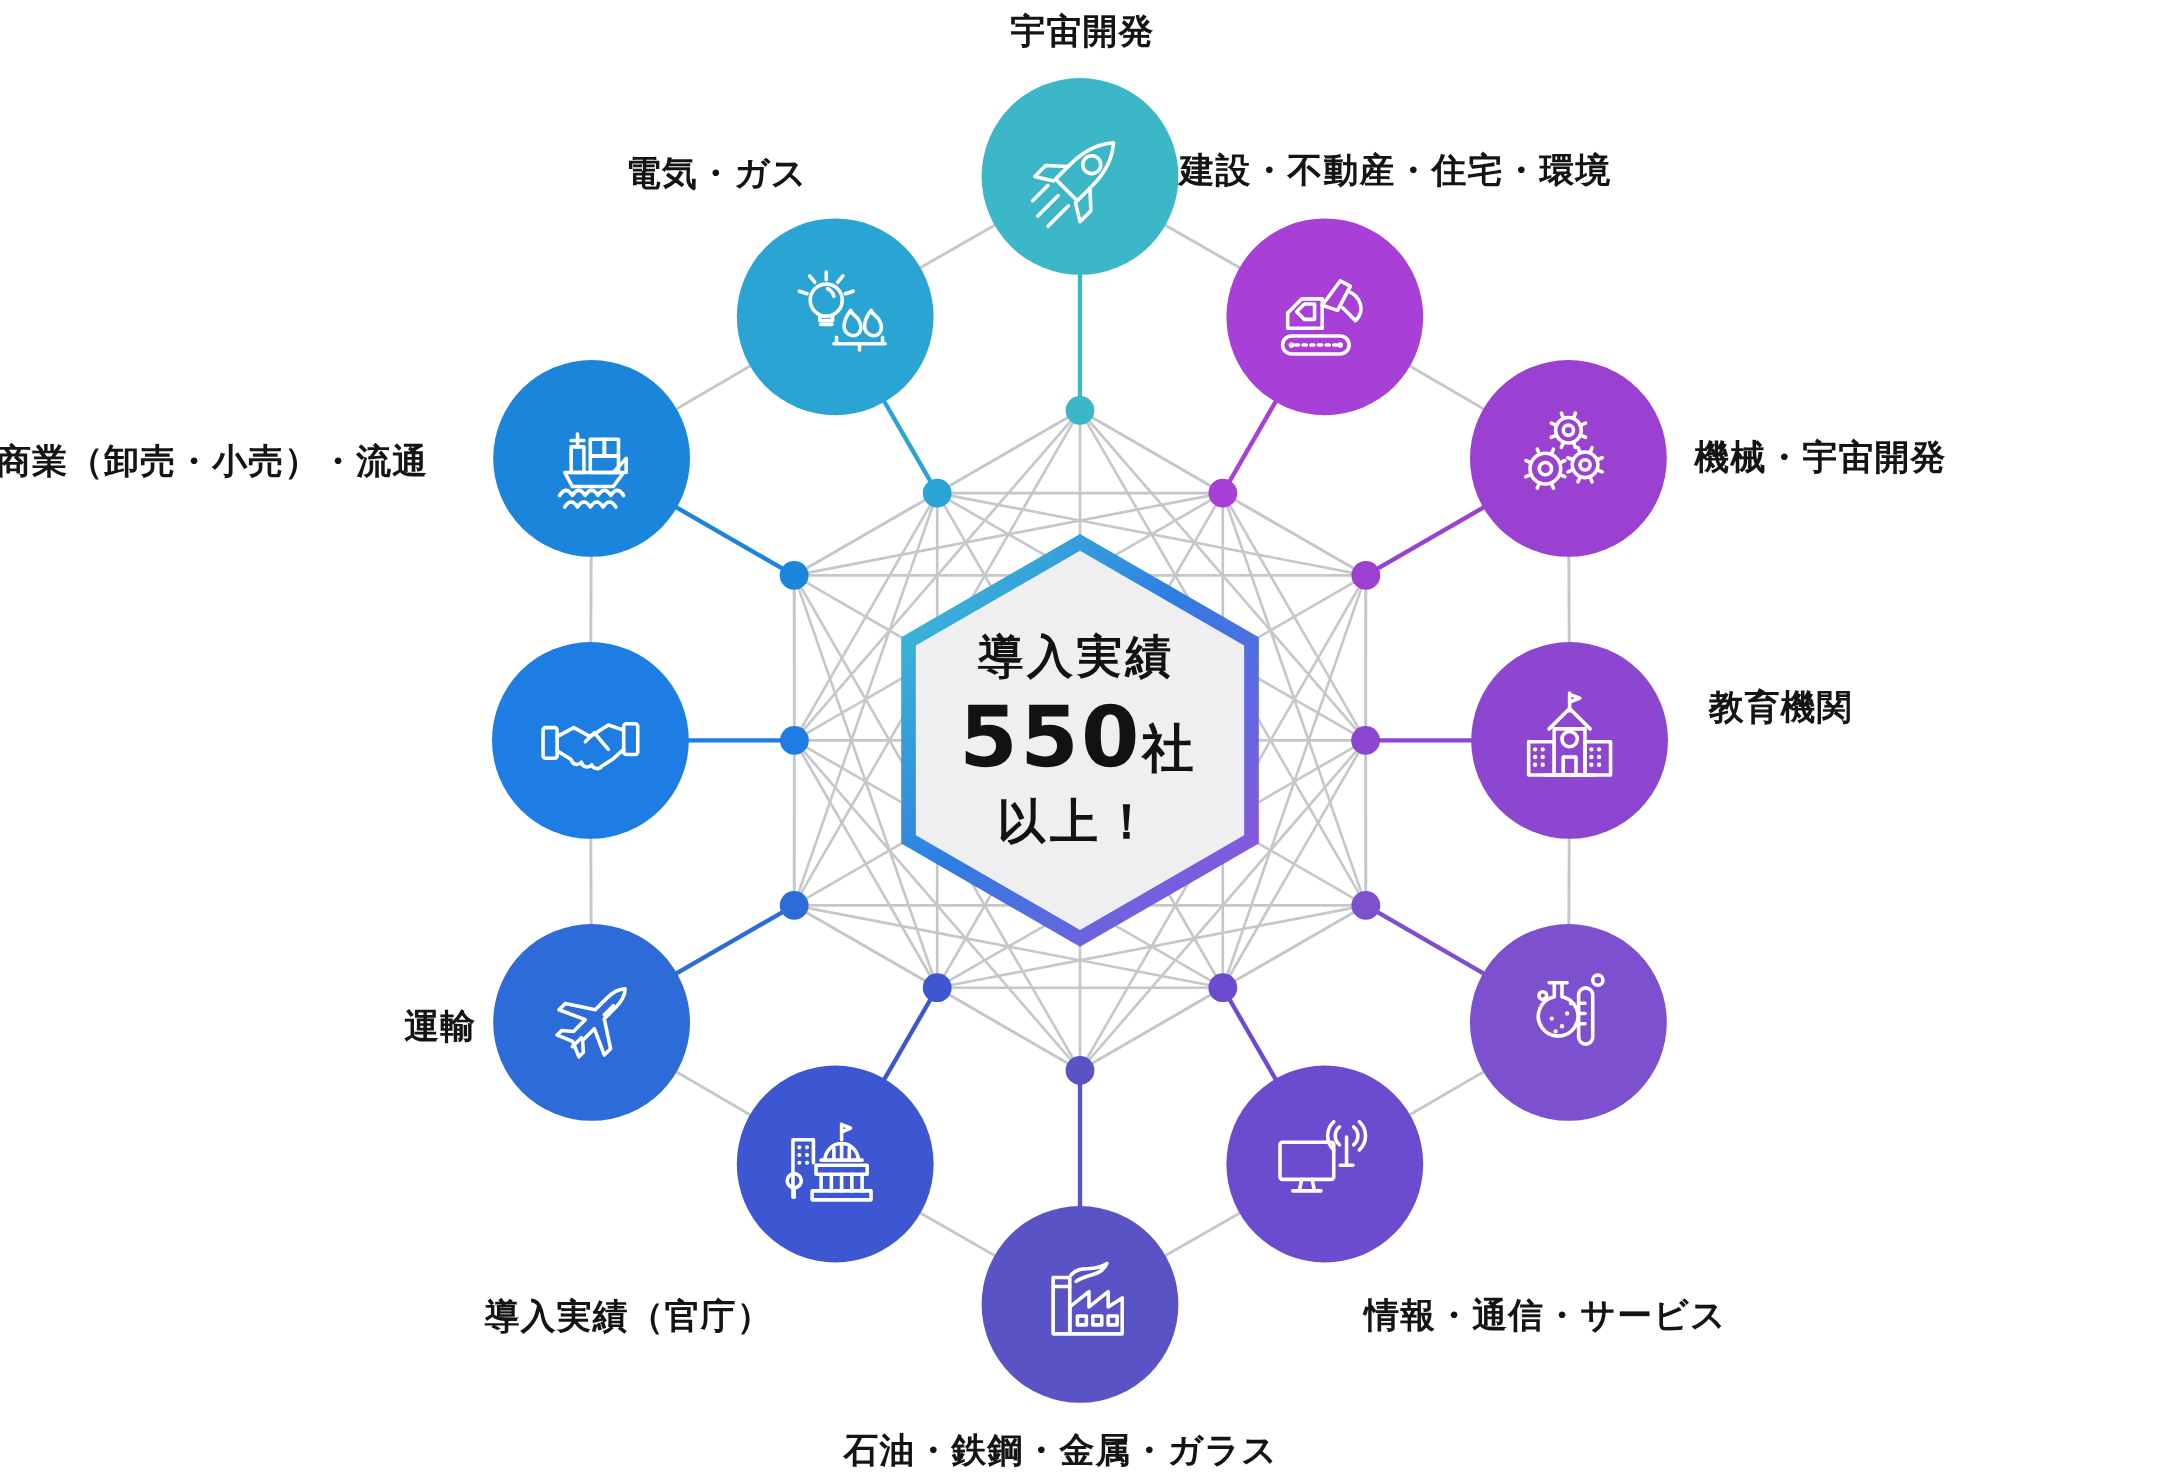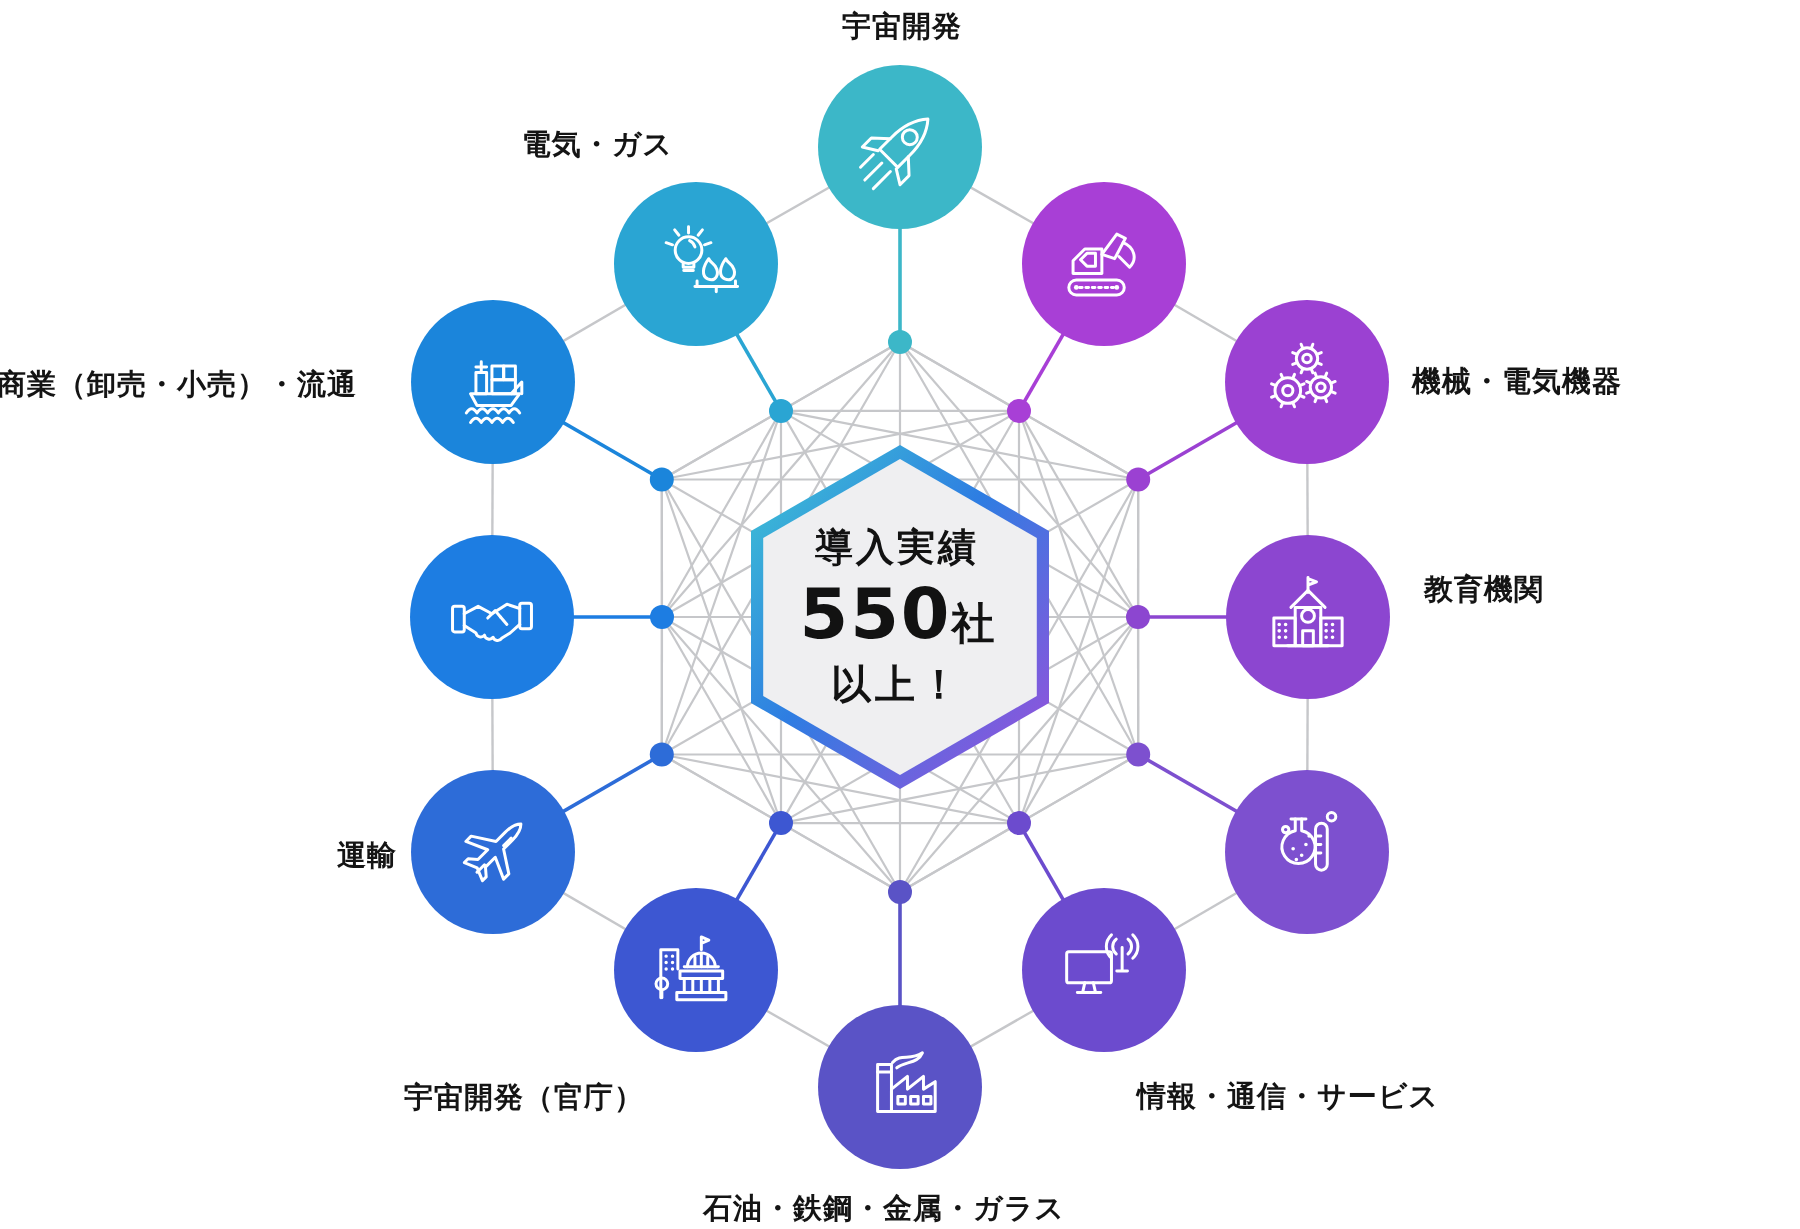--- a/index.html
+++ b/index.html
@@ -165,20 +165,21 @@
             <path d="M16 54 V42 L27 31 H43 V54 Z"></path>
             <path d="M23 41 L29 35 H37 V47 H29 Z"></path>
             <path d="M43 36 L57 17 L65 21 L55 40 Z"></path>
             <path d="M63 25 C73 29 77 40 69 48 L59 38"></path>
           </g>
           <circle cx="19" cy="67" r="2.2" fill="#fff" stroke="none"></circle>
           <circle cx="57" cy="67" r="2.2" fill="#fff" stroke="none"></circle>
         </svg>
       </span>
     </div>
+    <div class="nlabel" style="left: 1163px; top: 142.662px; transform: translate(-50%, -50%);">建設・不動産・住宅・環境</div>
     <div class="node" style="left: 1225.03px; top: 300px; background: rgb(155, 65, 210);">
       <span>
         <svg width="96" height="96" viewBox="0 0 90 90">
           <g fill="none" stroke="#fff" stroke-width="2.8" stroke-linecap="round" stroke-linejoin="round">
             <circle cx="45" cy="23" r="10"></circle>
             <circle cx="45" cy="23" r="4.0"></circle>
             <line x1="54.2" y1="26.8" x2="58.4" y2="28.5"></line>
             <line x1="48.8" y1="32.2" x2="50.5" y2="36.4"></line>
             <line x1="41.2" y1="32.2" x2="39.5" y2="36.4"></line>
             <line x1="35.8" y1="26.8" x2="31.6" y2="28.5"></line>
@@ -207,21 +208,21 @@
             <line x1="54.2" y1="59.2" x2="52.5" y2="63.4"></line>
             <line x1="48.8" y1="53.8" x2="44.6" y2="55.5"></line>
             <line x1="48.8" y1="46.2" x2="44.6" y2="44.5"></line>
             <line x1="54.2" y1="40.8" x2="52.5" y2="36.6"></line>
             <line x1="61.8" y1="40.8" x2="63.5" y2="36.6"></line>
             <line x1="67.2" y1="46.2" x2="71.4" y2="44.5"></line>
           </g>
         </svg>
       </span>
     </div>
-    <div class="nlabel" style="left: 1412.03px; top: 382px; transform: translate(0px, -50%);">機械・電気機器</div>
+    <div class="nlabel" style="left: 1412.03px; top: 382px; transform: translate(0px, -50%);">機械・宇宙開発</div>
     <div class="node" style="left: 1226px; top: 535px; background: rgb(140, 70, 208);">
       <span>
         <svg width="96" height="96" viewBox="0 0 90 90">
           <g fill="none" stroke="#fff" stroke-width="2.8" stroke-linecap="round" stroke-linejoin="round">
             <path d="M45 8 V22 M45 9 L53 12 L45 15"></path>
             <path d="M29 36 L45 20 L61 36"></path>
             <rect x="33" y="36" width="24" height="36"></rect>
             <circle cx="45" cy="44" r="6"></circle>
             <rect x="13" y="46" width="20" height="26"></rect>
             <rect x="57" y="46" width="20" height="26"></rect>
@@ -295,21 +296,21 @@
             <path d="M12 71 V26 H28 V44"></path>
             <circle cx="13" cy="58" r="5.5"></circle>
             <path d="M13 64 V71"></path>
           </g>
           <g stroke="#fff" stroke-width="3.2" stroke-linecap="round">
             <path d="M17 32 h.01 M23 32 h.01 M17 38 h.01 M23 38 h.01 M17 44 h.01 M23 44 h.01"></path>
           </g>
         </svg>
       </span>
     </div>
-    <div class="nlabel" style="left: 524px; top: 1098.34px; transform: translate(-50%, -50%);">宇宙開発（官庁）</div>
+    <div class="nlabel" style="left: 524px; top: 1098.34px; transform: translate(-50%, -50%);">導入実績（官庁）</div>
     <div class="node" style="left: 410.968px; top: 770px; background: rgb(45, 108, 216);">
       <span>
         <svg width="96" height="96" viewBox="0 0 90 90">
           <g fill="none" stroke="#fff" stroke-width="2.8" stroke-linecap="round" stroke-linejoin="round">
             <path transform="rotate(45 45 45)" d="M45 8 C49 12 50 18 50 24 V36 L70 49 V56 L50 47 V60 L57 66 V71 L45 66 L33 71 V66 L40 60 V47 L20 56 V49 L40 36 V24 C40 18 41 12 45 8 Z"></path>
             <path d="M30 64 l7 -7 M55 39 l7 -7"></path>
           </g>
         </svg>
       </span>
     </div>

